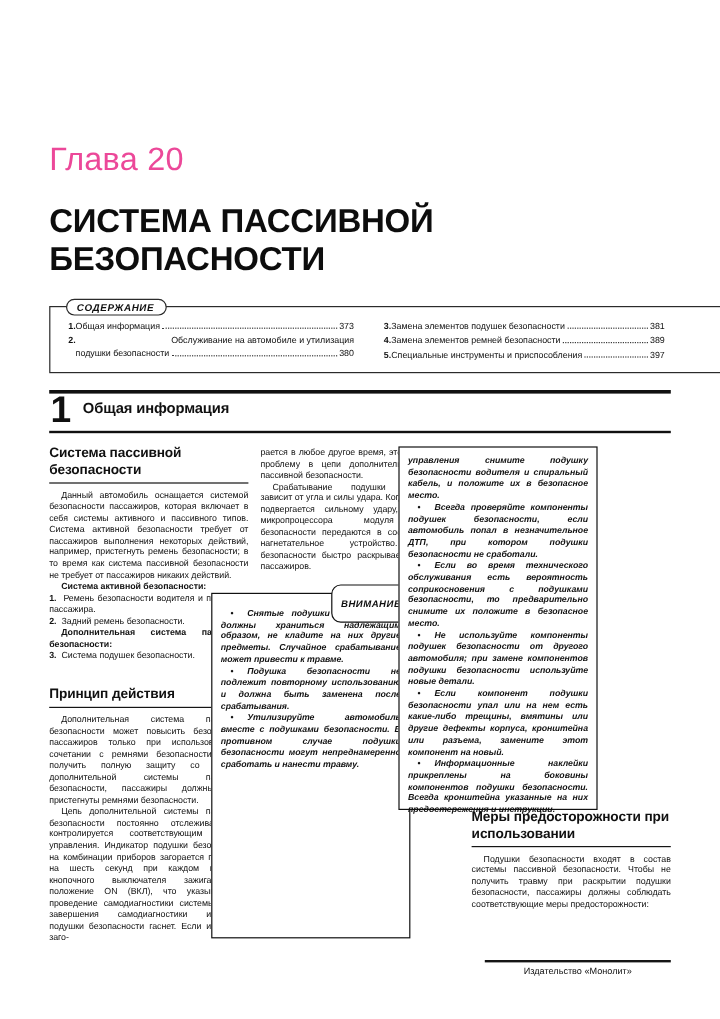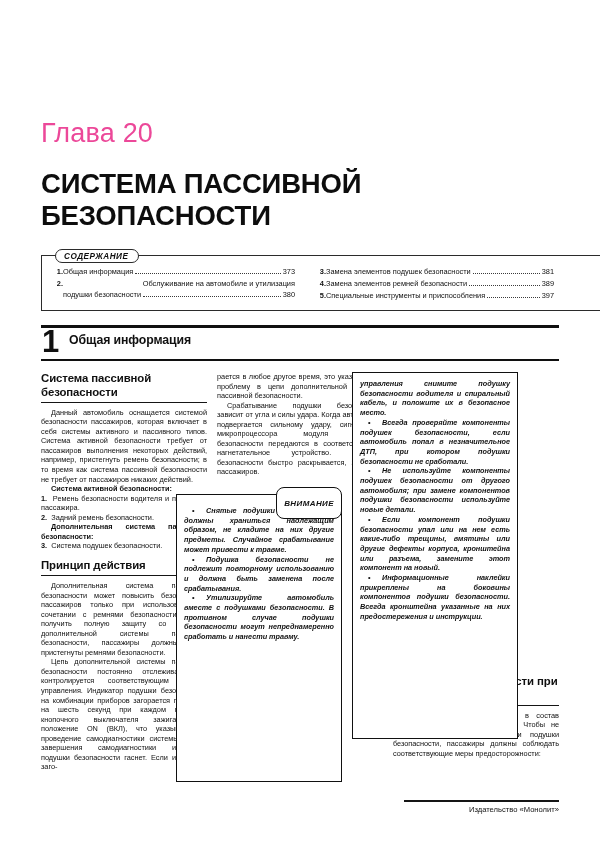--- a/index.html
+++ b/index.html
@@ -184,21 +184,21 @@
 
   h2.head {
     margin: 0 0 5px 0;
     font-size: 11.4px;
     font-weight: bold;
     line-height: 13.6px;
     letter-spacing: -0.1px;
     border-bottom: 1.6px solid #151515;
     padding-bottom: 2.5px;
   }
-  h2.head.spaced { margin-top: 8px; }
+  h2.head.spaced { margin-top: 22px; }
 
   p.body {
     margin: 0;
     font-size: 7.35px;
     line-height: 9.55px;
     text-align: justify;
     text-indent: 10px;
     letter-spacing: -0.02px;
   }
   p.body.noindent { text-indent: 0; }
@@ -220,24 +220,24 @@
     box-sizing: border-box;
     background: #ffffff;
   }
   .warn-box-mid {
     left: 176px;
     top: 494px;
     width: 166px;
     height: 288px;
   }
   .warn-box-right {
-    left: 352px;
+    left: 332px;
     top: 372px;
     width: 166px;
-    height: 367px;
+    height: 303px;
   }
   .warn-tab {
     position: absolute;
     right: -1px;
     top: -8px;
     height: 32px;
     padding: 0 7px;
     background: #ffffff;
     border: 1.4px solid #111111;
     border-radius: 8px;
@@ -283,21 +283,21 @@
     width: 155px;
   }
   .footer .rule {
     width: 155px;
     height: 1.6px;
     background: #151515;
     margin-bottom: 3px;
   }
   .footer .txt {
     font-size: 7.6px;
-    text-align: right;
+    text-align: center;
     letter-spacing: 0px;
   }
 </style>
 </head>
 <body>
 
 <div class="page">
 
   <div class="chapter-label">Глава 20</div>
   <div class="chapter-title">СИСТЕМА ПАССИВНОЙ БЕЗОПАСНОСТИ</div>
@@ -411,20 +411,21 @@
       <p class="warn bullet">Снятые подушки безопасности должны храниться надлежащим образом, не кладите на них другие предметы. Случайное срабатывание может привести к травме.</p>
       <p class="warn bullet">Подушка безопасности не подлежит повторному использованию и должна быть заменена после срабатывания.</p>
       <p class="warn bullet">Утилизируйте автомобиль вместе с подушками безопасности. В противном случае подушки безопасности могут непреднамеренно сработать и нанести травму.</p>
     </div>
   </div>
 
   <div class="warn-box warn-box-right">
     <div class="warn-inner right-pad">
       <p class="warn cont">управления снимите подушку безопасности водителя и спиральный кабель, и положите их в безопасное место.</p>
       <p class="warn bullet">Всегда проверяйте компоненты подушек безопасности, если автомобиль попал в незначительное ДТП, при котором подушки безопасности не сработали.</p>
+      <p class="warn bullet">Если во время технического обслуживания есть вероятность соприкосновения с подушками безопасности, то предварительно снимите их положите в безопасное место.</p>
       <p class="warn bullet">Не используйте компоненты подушек безопасности от другого автомобиля; при замене компонентов подушки безопасности используйте новые детали.</p>
       <p class="warn bullet">Если компонент подушки безопасности упал или на нем есть какие-либо трещины, вмятины или другие дефекты корпуса, кронштейна или разъема, замените этот компонент на новый.</p>
       <p class="warn bullet">Информационные наклейки прикреплены на боковины компонентов подушки безопасности. Всегда кронштейна указанные на них предостережения и инструкции.</p>
     </div>
   </div>
 
   <div class="footer">
     <div class="rule"></div>
     <div class="txt">Издательство «Монолит»</div>
   </div>

